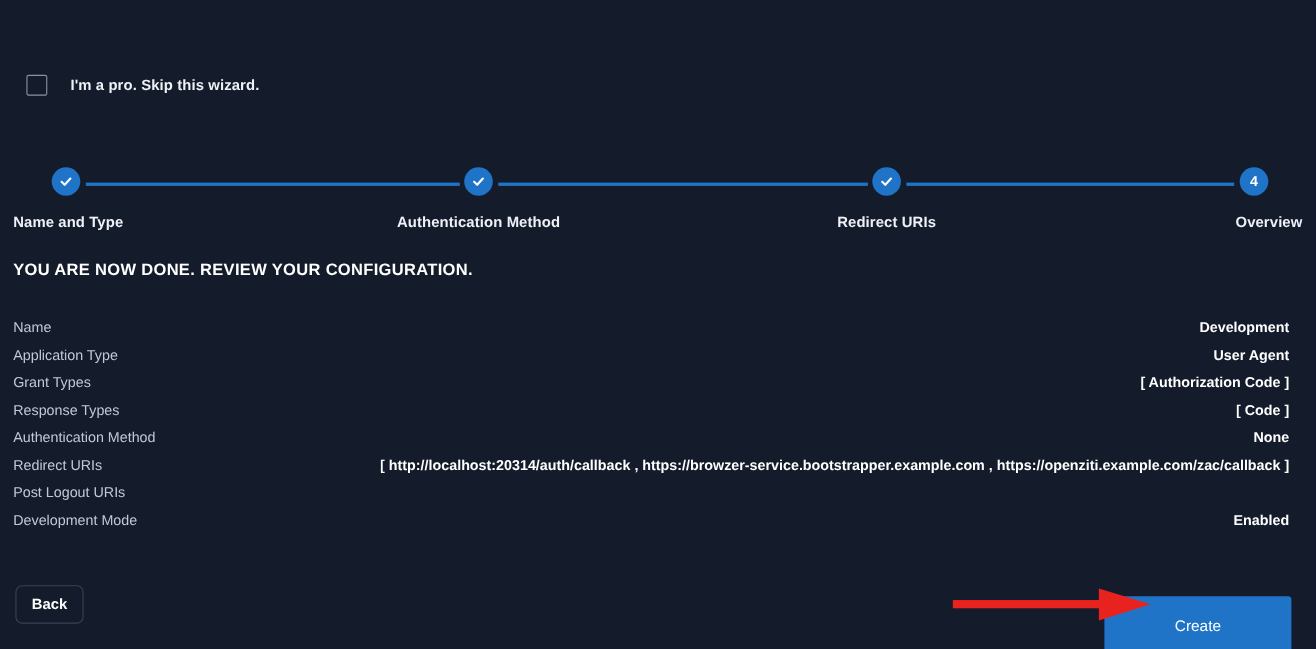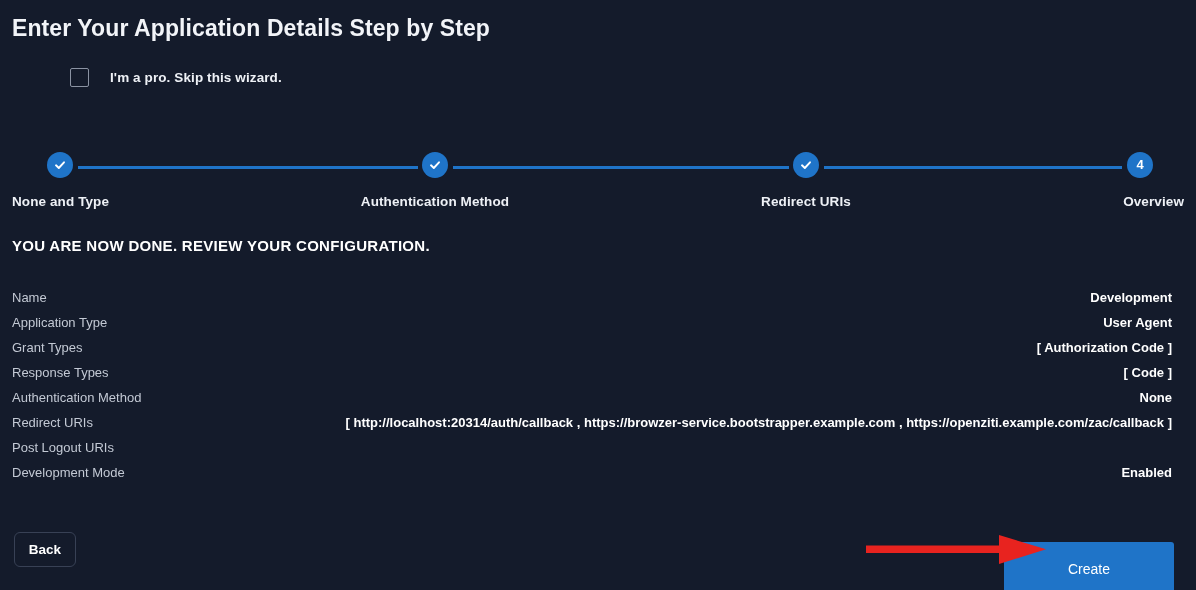--- a/index.html
+++ b/index.html
@@ -38,21 +38,20 @@
   }
 
   
   .skip-row {
     position: absolute;
     left: 24px;
     top: 68px;
     display: flex;
     align-items: center;
     gap: 21px;
-    margin-left: 46px;
   }
   .checkbox {
     width: 19px;
     height: 19px;
     border: 1.5px solid #8b93a3;
     border-radius: 2px;
     background: transparent;
     cursor: pointer;
     flex: none;
   }
@@ -204,21 +203,20 @@
     width: 185px;
     height: 33px;
     pointer-events: none;
   }
 </style>
 </head>
 <body>
 
 <div class="page">
 
-  <div class="page-title">Enter Your Application Details Step by Step</div>
 
   <div class="skip-row">
     <div class="checkbox"></div>
     <div class="skip-label">I'm a pro. Skip this wizard.</div>
   </div>
 
   <div class="stepper">
 
     <div class="step-line" style="left:78px; width:340px;"></div>
     <div class="step-line" style="left:453px; width:336px;"></div>
@@ -253,21 +251,21 @@
         </span>
       </div>
     </div>
 
     <div class="step" style="left:1140px;">
       <div class="step-circle">
         <span class="step-num">4</span>
       </div>
     </div>
 
-    <div class="step-label l-left">None and Type</div>
+    <div class="step-label l-left">Name and Type</div>
     <div class="step-label l-center" style="left:435px;">Authentication Method</div>
     <div class="step-label l-center" style="left:806px;">Redirect URIs</div>
     <div class="step-label l-right">Overview</div>
   </div>
 
   <div class="review-heading">YOU ARE NOW DONE. REVIEW YOUR CONFIGURATION.</div>
 
   <div class="summary">
 
     <div class="summary-row">

